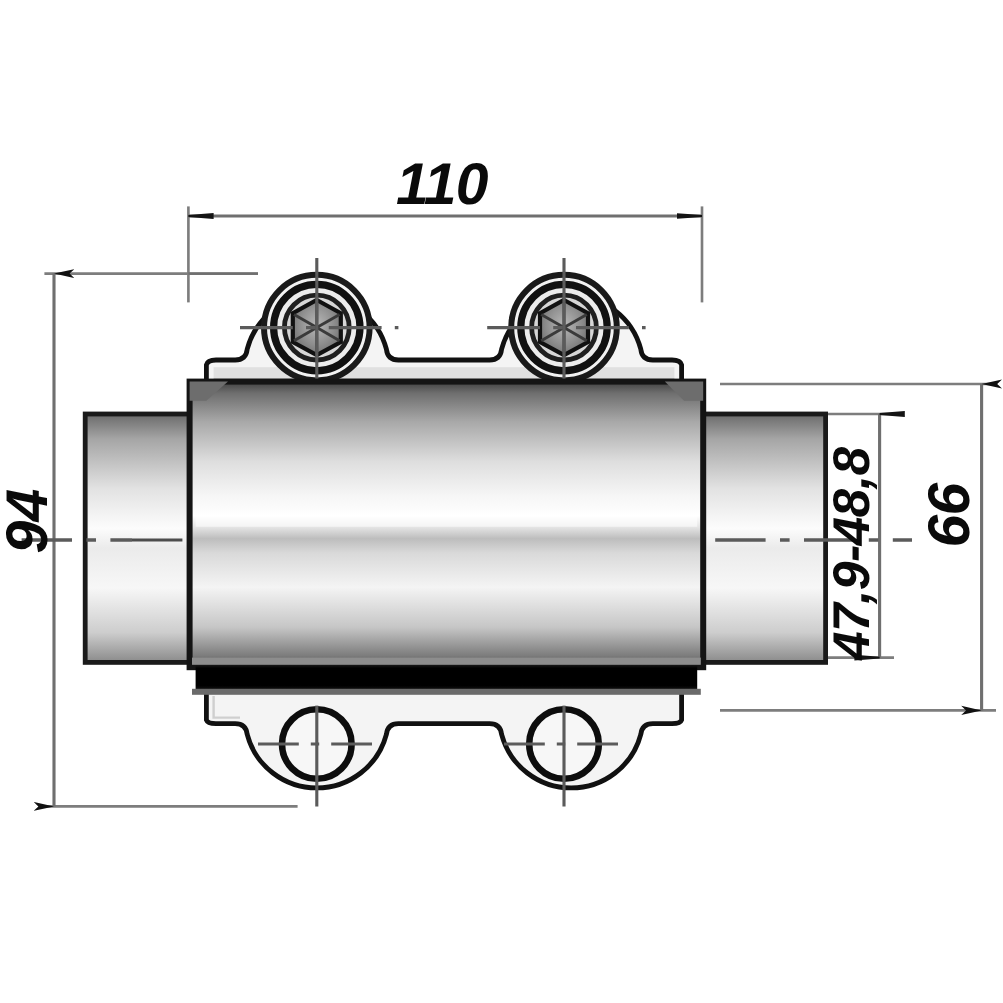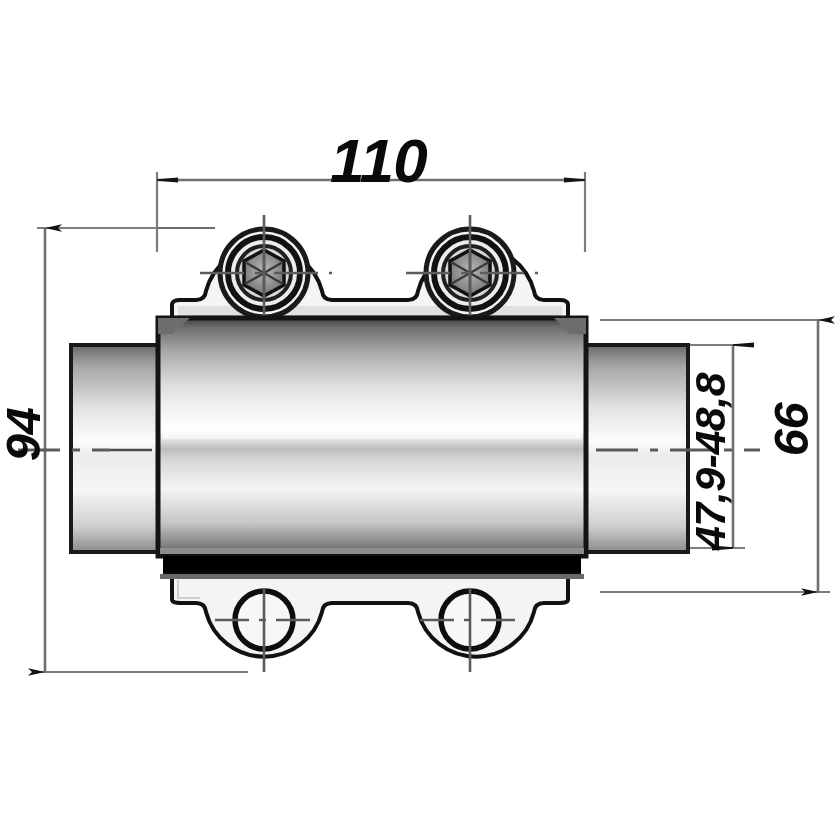--- a/index.html
+++ b/index.html
@@ -29,21 +29,21 @@
     font-weight: bold;
     font-style: italic;
     color: #0a0a0a;
     white-space: nowrap;
     letter-spacing: -0.5px;
     line-height: 1;
   }
   #dim-width-label {
     left: 330px;
     top: 130px;
-    font-size: 62px;
+    font-size: 49px;
     text-align: right;
   }
   #dim-height-left-label {
     left: -3px;
     top: 410px;
     font-size: 49px;
     transform: rotate(-90deg);
     transform-origin: 50% 50%;
   }
   #dim-height-right-label {

